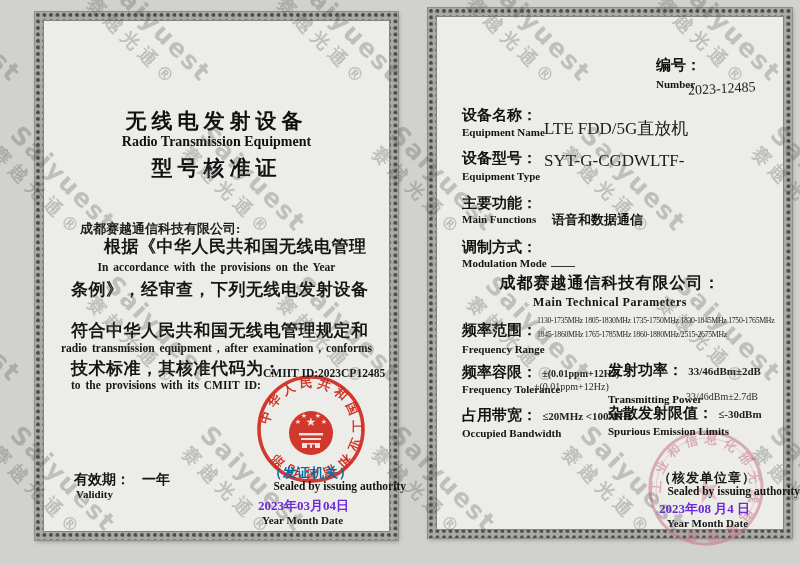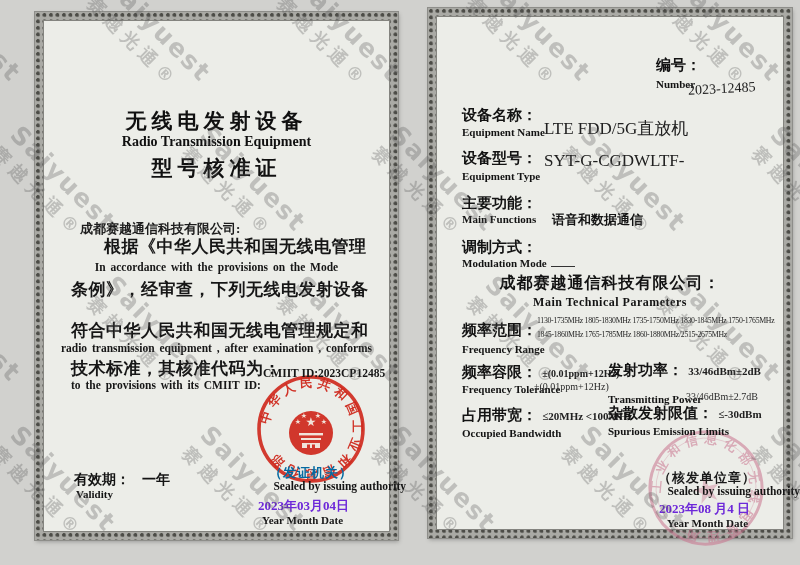--- a/index.html
+++ b/index.html
@@ -64,21 +64,21 @@
   <div class="cert cert-left">
     <div class="paper">
 
       <div class="abs ctr cn-title" style="top:86px">无线电发射设备</div>
       <div class="abs ctr en-title" style="top:113px">Radio Transmission Equipment</div>
       <div class="abs ctr cn-title" style="top:133px">型号核准证</div>
 
       <div class="abs addressee" style="left:36px; top:199px">成都赛越通信科技有限公司:</div>
 
       <div class="abs cn-body" style="left:60px; top:214px">根据《中华人民共和国无线电管理</div>
-      <div class="abs ctr en-body" style="top:240px">In accordance with the provisions on the Mode</div>
+      <div class="abs ctr en-body" style="top:240px">In accordance with the provisions on the Year</div>
       <div class="abs cn-body" style="left:27px; top:257px">条例》，经审查，下列无线电发射设备</div>
       <div class="abs cn-body" style="left:27px; top:298px">符合中华人民共和国无线电管理规定和</div>
       <div class="abs ctr en-body" style="top:321px">radio transmission equipment , after examination , conforms</div>
       <div class="abs cn-body" style="left:27px; top:336px">技术标准，其核准代码为：</div>
       <div class="abs en-body" style="left:27px; top:358px">to the provisions with its CMIIT ID:</div>
 
       <div class="abs serif-b" style="left:219px; top:346px; font-size:11.5px">CMIIT ID:2023CP12485</div>
 
       <svg class="abs seal-wrap" style="left:211px; top:352px" width="112" height="112" viewBox="0 0 112 112">
         <circle cx="56" cy="56" r="52" fill="none" stroke="#cf2a1e" stroke-width="3.6" opacity="0.92"></circle>

